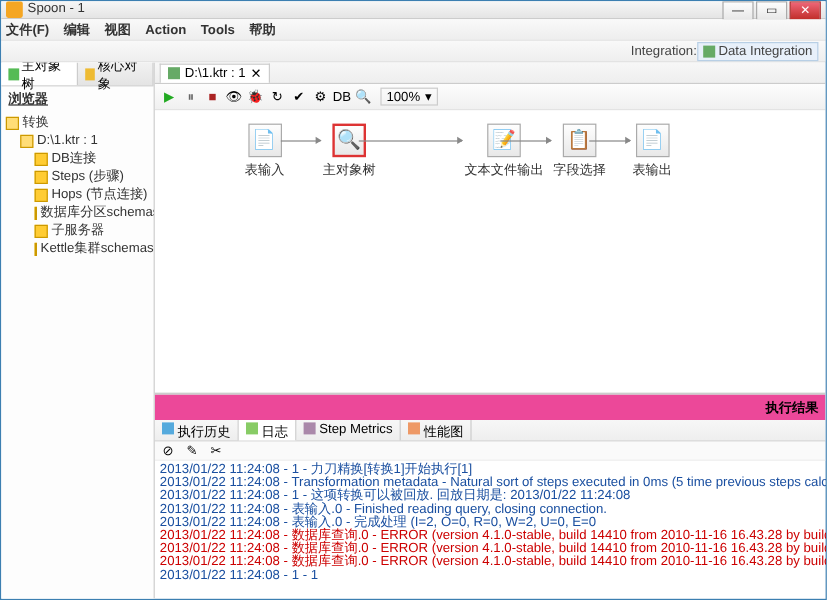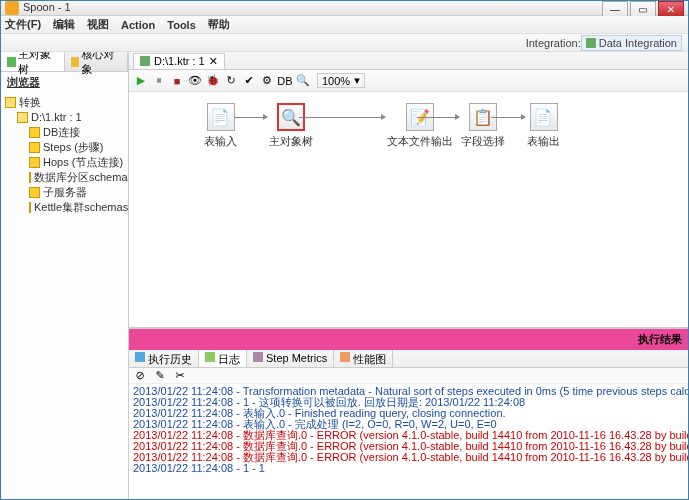--- a/index.html
+++ b/index.html
@@ -219,20 +219,21 @@
             <div class="bi c4"></div>
             <span>性能图</span>
           </div>
       </div>
       <div class="logtoolbar">
         <div class="lbtn">⊘</div>
         <div class="lbtn">✎</div>
         <div class="lbtn">✂</div>
       </div>
       <div class="logarea" id="log-output">
+          <div class="logline blue">2013/01/22 11:24:08 - 1 - 力刀精换[转换1]开始执行[1]</div>
           <div class="logline blue">2013/01/22 11:24:08 - Transformation metadata - Natural sort of steps executed in 0ms (5 time previous steps calculated)</div>
           <div class="logline blue">2013/01/22 11:24:08 - 1 - 这项转换可以被回放. 回放日期是: 2013/01/22 11:24:08</div>
           <div class="logline blue">2013/01/22 11:24:08 - 表输入.0 - Finished reading query, closing connection.</div>
           <div class="logline blue">2013/01/22 11:24:08 - 表输入.0 - 完成处理 (I=2, O=0, R=0, W=2, U=0, E=0</div>
           <div class="logline red">2013/01/22 11:24:08 - 数据库查询.0 - ERROR (version 4.1.0-stable, build 14410 from 2010-11-16 16.43.28 by buildguy) : Because of an error, this step can't continue:</div>
           <div class="logline red">2013/01/22 11:24:08 - 数据库查询.0 - ERROR (version 4.1.0-stable, build 14410 from 2010-11-16 16.43.28 by buildguy) : Error looking up row in database</div>
           <div class="logline red">2013/01/22 11:24:08 - 数据库查询.0 - ERROR (version 4.1.0-stable, build 14410 from 2010-11-16 16.43.28 by buildguy) : 数据类型 text 和 nvarchar 在 equal to 运算符中不兼容。</div>
           <div class="logline blue">2013/01/22 11:24:08 - 1 - 1</div>
         </div>
     </div>

